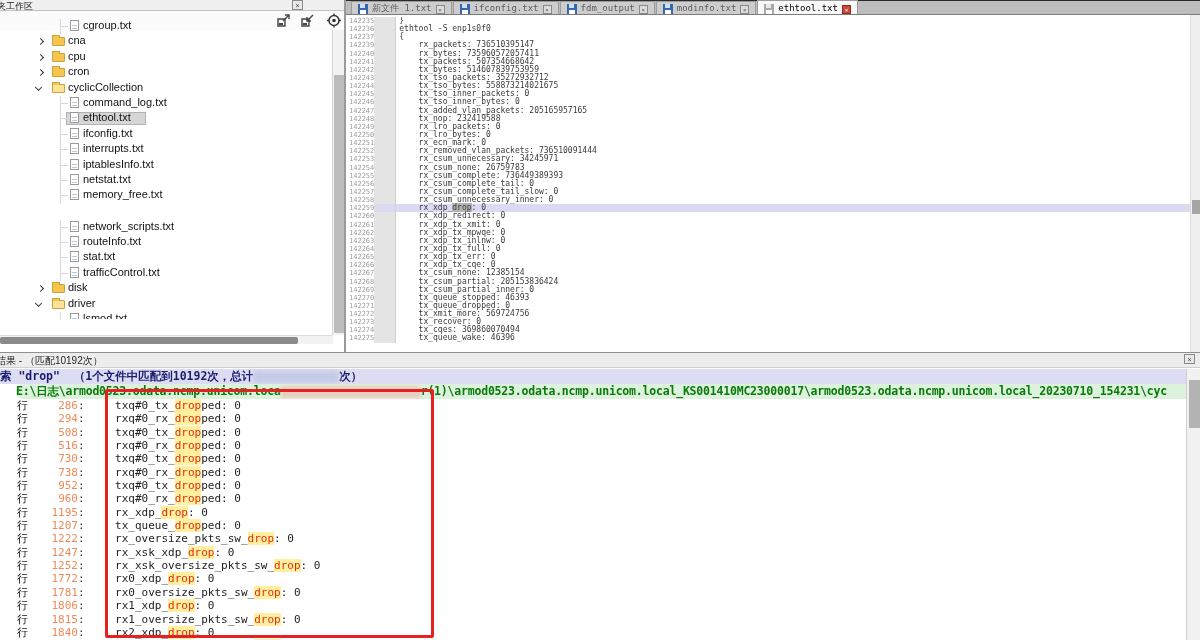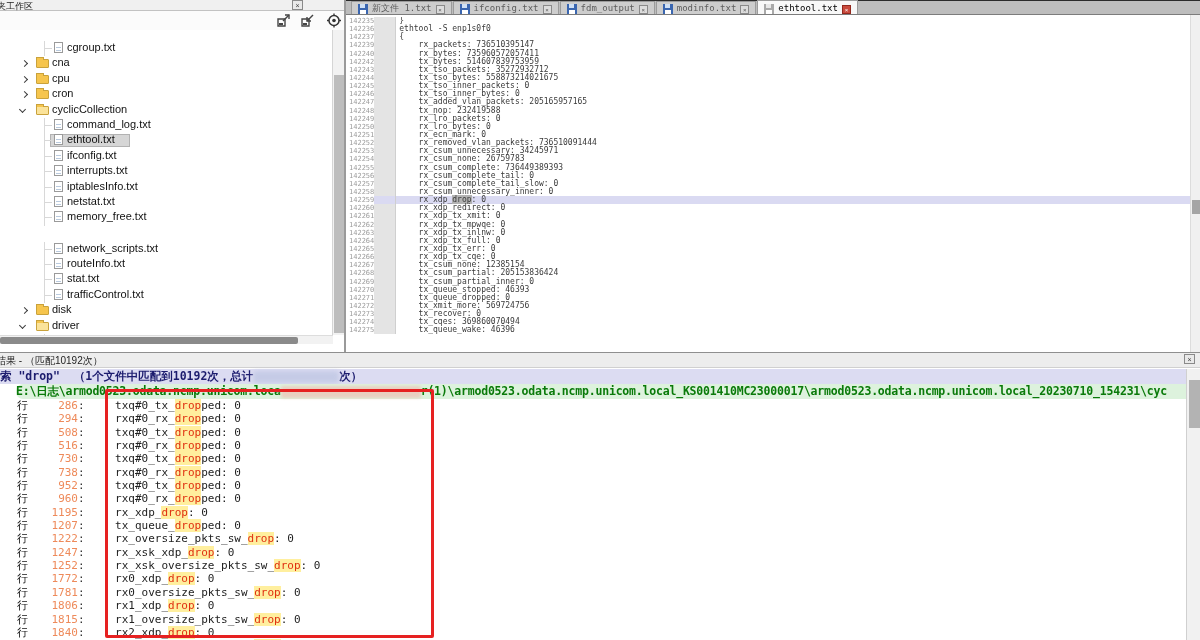--- a/index.html
+++ b/index.html
@@ -11,21 +11,21 @@
   .wsp{position:absolute;left:0;top:0;width:345px;height:352px;background:#fff;border-right:1px solid #9a9a9a;}
   .wsp-hd{position:absolute;left:0;top:0;width:100%;height:11px;background:#f0f0f0;border-bottom:1px solid #c2c2c2;}
   .wsp-title{position:absolute;left:-3px;top:0px;font-size:9px;color:#222;white-space:nowrap;}
   .xbox{display:inline-block;width:11px;height:10px;border:1px solid #8a8a8a;background:#e9e9e9;
         color:#444;font:7px/9px "Liberation Sans",sans-serif;text-align:center;}
   .wsp-x{position:absolute;left:292px;top:0px;}
   .wsp-tools{position:absolute;left:0;top:11px;width:100%;height:19px;background:#fbfbfb;}
   .tool-ic{position:absolute;top:2px;width:16px;height:15px;}
   .tool-ic svg{display:block;}
 
-  .tree{position:absolute;left:0;top:36px;width:333px;height:305px;overflow:hidden;padding-top:5px;}
+  .tree{position:absolute;left:0;top:14px;width:333px;height:305px;overflow:hidden;padding-top:5px;padding-left:16px;}
   .ti{position:relative;height:15.4px;font-size:11px;color:#111;}
   .ti .selbg{position:absolute;left:50px;top:1px;height:13px;width:80px;background:#d6d6d6;border:1px solid #b2b2b2;}
   .chev{position:absolute;left:22px;top:5px;width:5px;height:5px;border-right:1.6px solid #3c3c3c;border-bottom:1.6px solid #3c3c3c;}
   .chev.c{transform:rotate(-45deg);}
   .chev.e{transform:rotate(45deg);left:20px;top:4px;}
   .conn{position:absolute;left:44px;top:0;height:100%;border-left:1px solid #d8d8d8;}
   .conn2{position:absolute;left:44px;top:7px;width:8px;border-top:1px solid #d8d8d8;}
   .fold{position:absolute;left:36px;top:3px;width:13px;height:9px;background:#f6c54d;border:1px solid #c9a23c;border-radius:1px;}
   .fold::before{content:"";position:absolute;left:-1px;top:-3px;width:6px;height:2px;background:#f6c54d;border:1px solid #c9a23c;border-bottom:none;}
   .fold.open{background:#fbe39a;}
@@ -299,20 +299,25 @@
           <span class="enum">142239</span>
           <span class="emgn"></span>
           <span class="etxt">    rx_packets: 736510395147</span>
         </div>
         <div class="eline">
           <span class="enum">142240</span>
           <span class="emgn"></span>
           <span class="etxt">    rx_bytes: 735960572057411</span>
         </div>
         <div class="eline">
+          <span class="enum">142241</span>
+          <span class="emgn"></span>
+          <span class="etxt">    tx_packets: 507354668642</span>
+        </div>
+        <div class="eline">
           <span class="enum">142242</span>
           <span class="emgn"></span>
           <span class="etxt">    tx_bytes: 514607839753959</span>
         </div>
         <div class="eline">
           <span class="enum">142243</span>
           <span class="emgn"></span>
           <span class="etxt">    tx_tso_packets: 35272932712</span>
         </div>
         <div class="eline">

